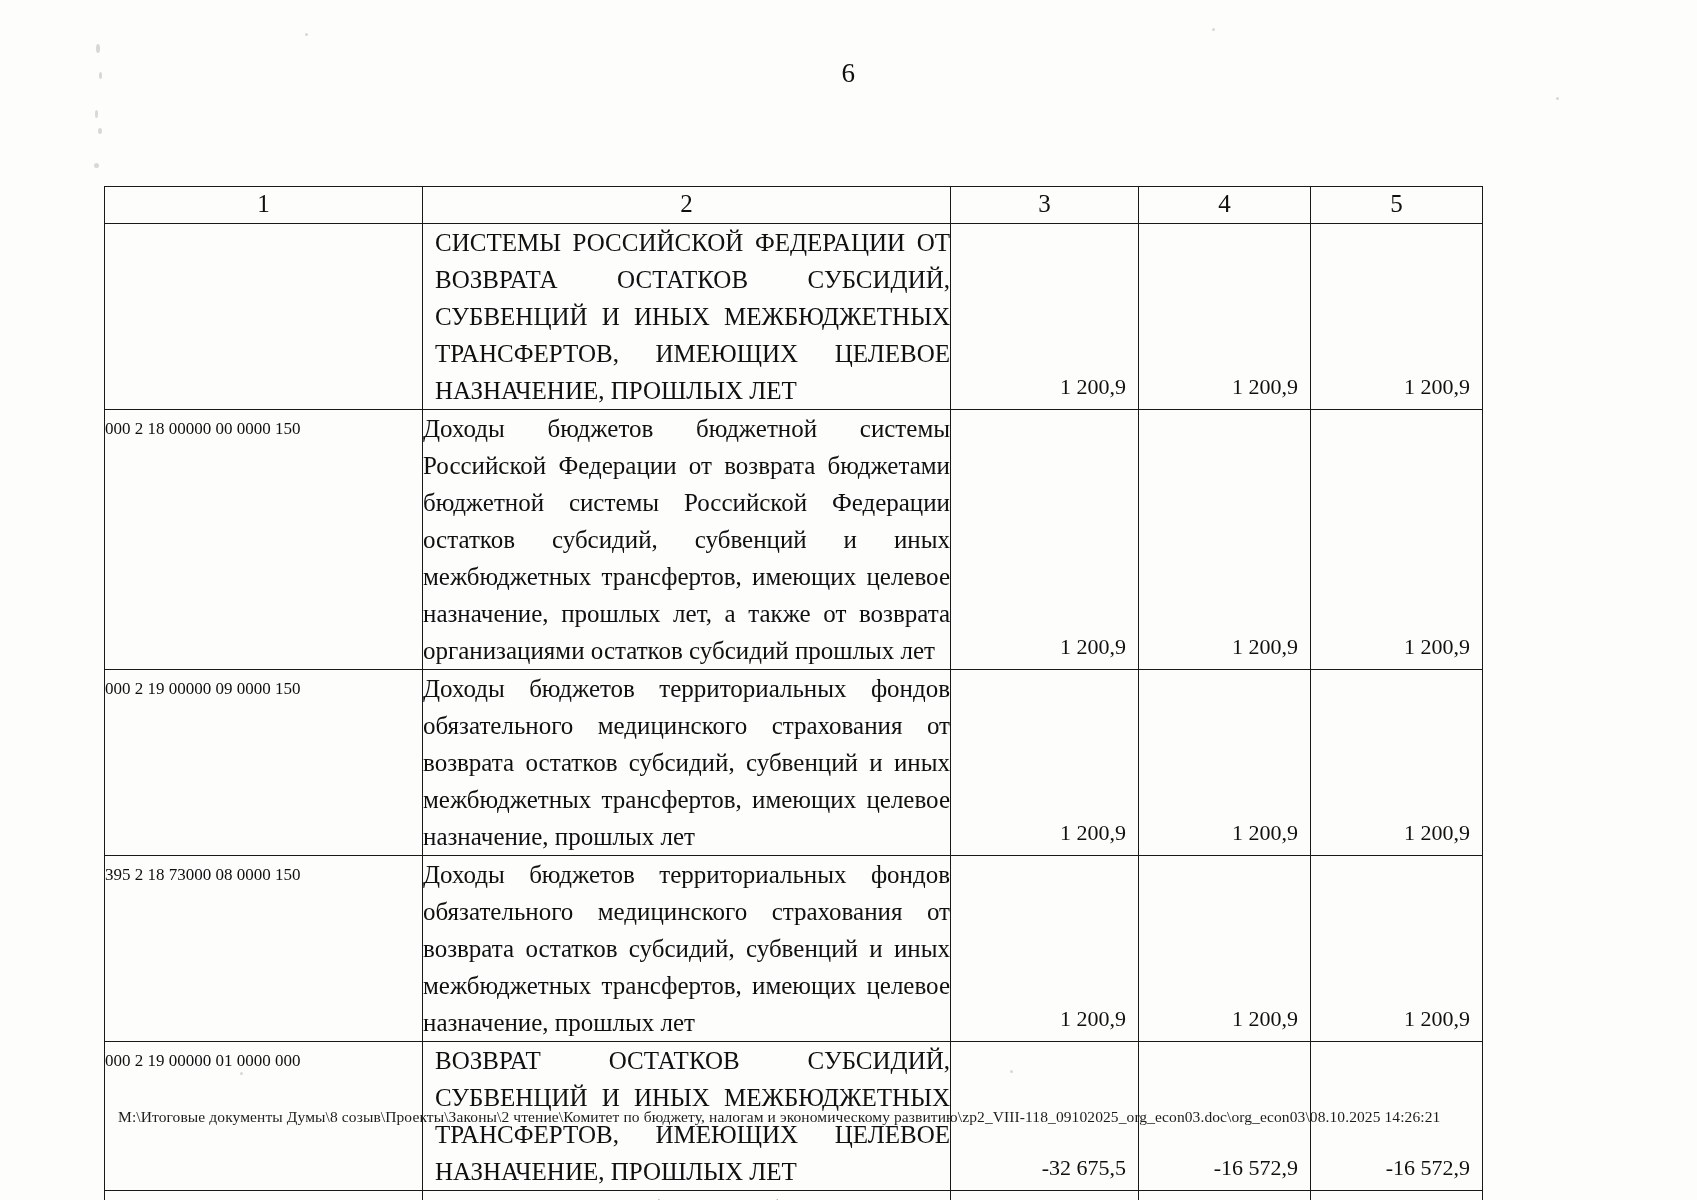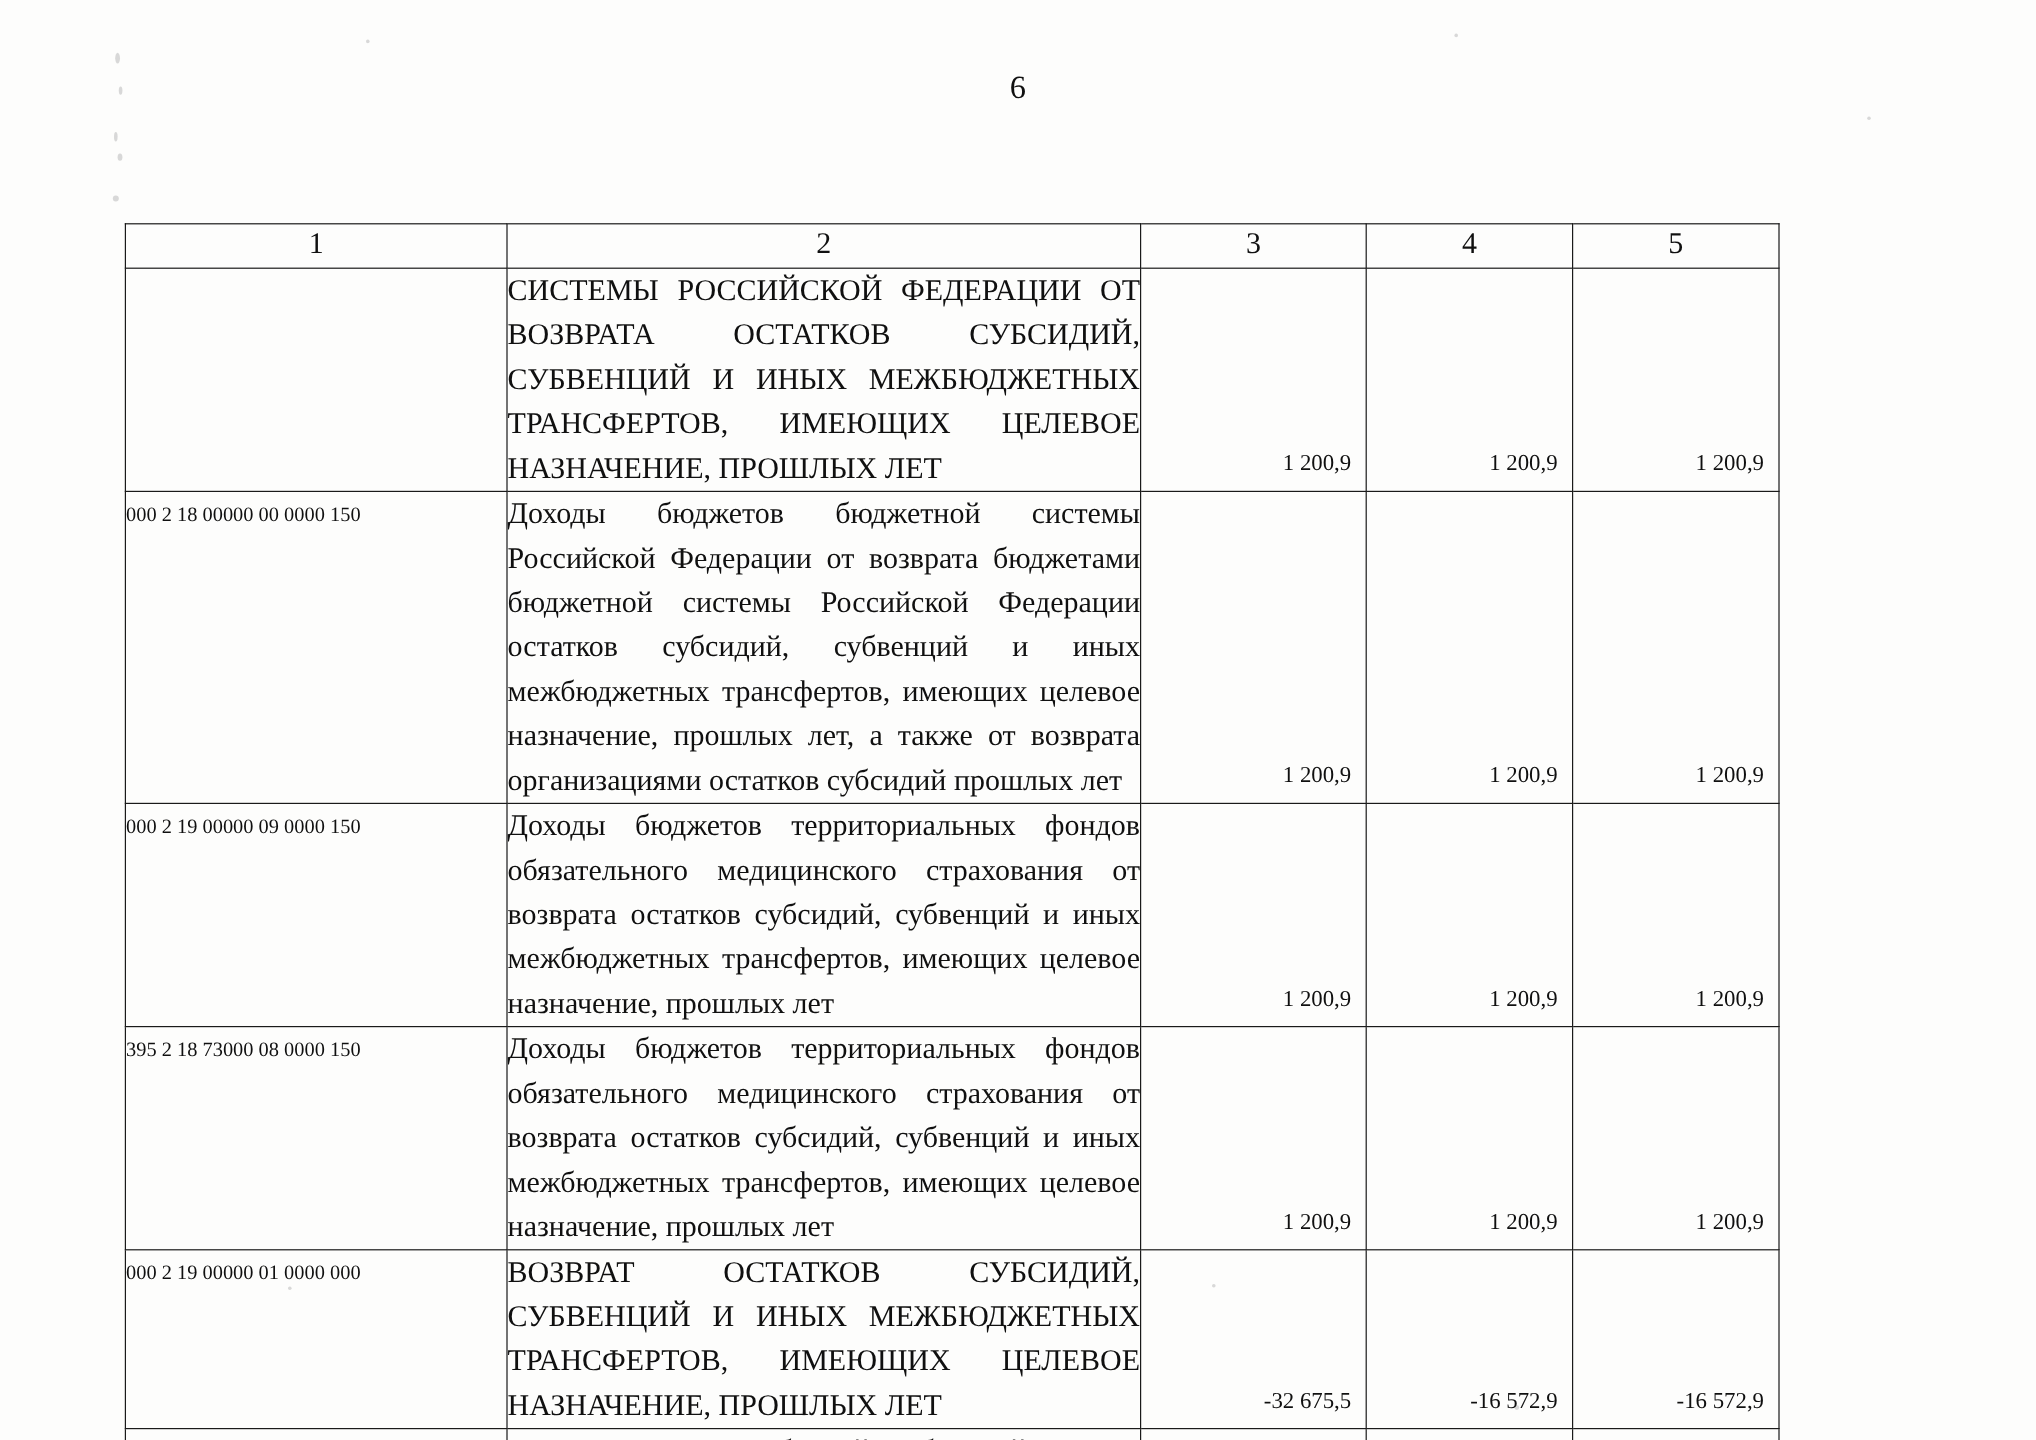--- a/index.html
+++ b/index.html
@@ -86,24 +86,25 @@
   .cell-text {
     font-size: 25px;
     line-height: 37px;
     padding: 3px 10px 4px 10px;
     text-align: justify;
     text-align-last: left;
     hyphens: none;
   }
   .cell-text.caps {
     text-transform: none;
+    padding-left: 12px;
   }
 
   .cell-num {
-    font-size: 19px;
+    font-size: 22px;
     line-height: 37px;
     text-align: left;
     padding: 3px 12px 4px 4px;
     position: relative;
   }
   
   .num-inner {
     position: absolute;
     right: 12px;
     bottom: 4px;
@@ -239,14 +240,15 @@
               <span class="num-inner"></span>
             </td>
           <td class="cell-num">
               <span class="num-inner"></span>
             </td>
         </tr>
       </tbody>
     </table>
   </div>
 
+  <div class="footer-path">M:\Итоговые документы Думы\8 созыв\Проекты\Законы\2 чтение\Комитет по бюджету, налогам и экономическому развитию\zp2_VIII-118_09102025_org_econ03.doc\org_econ03\08.10.2025 14:26:21</div>
 
 </div>
 
 </body></html>

